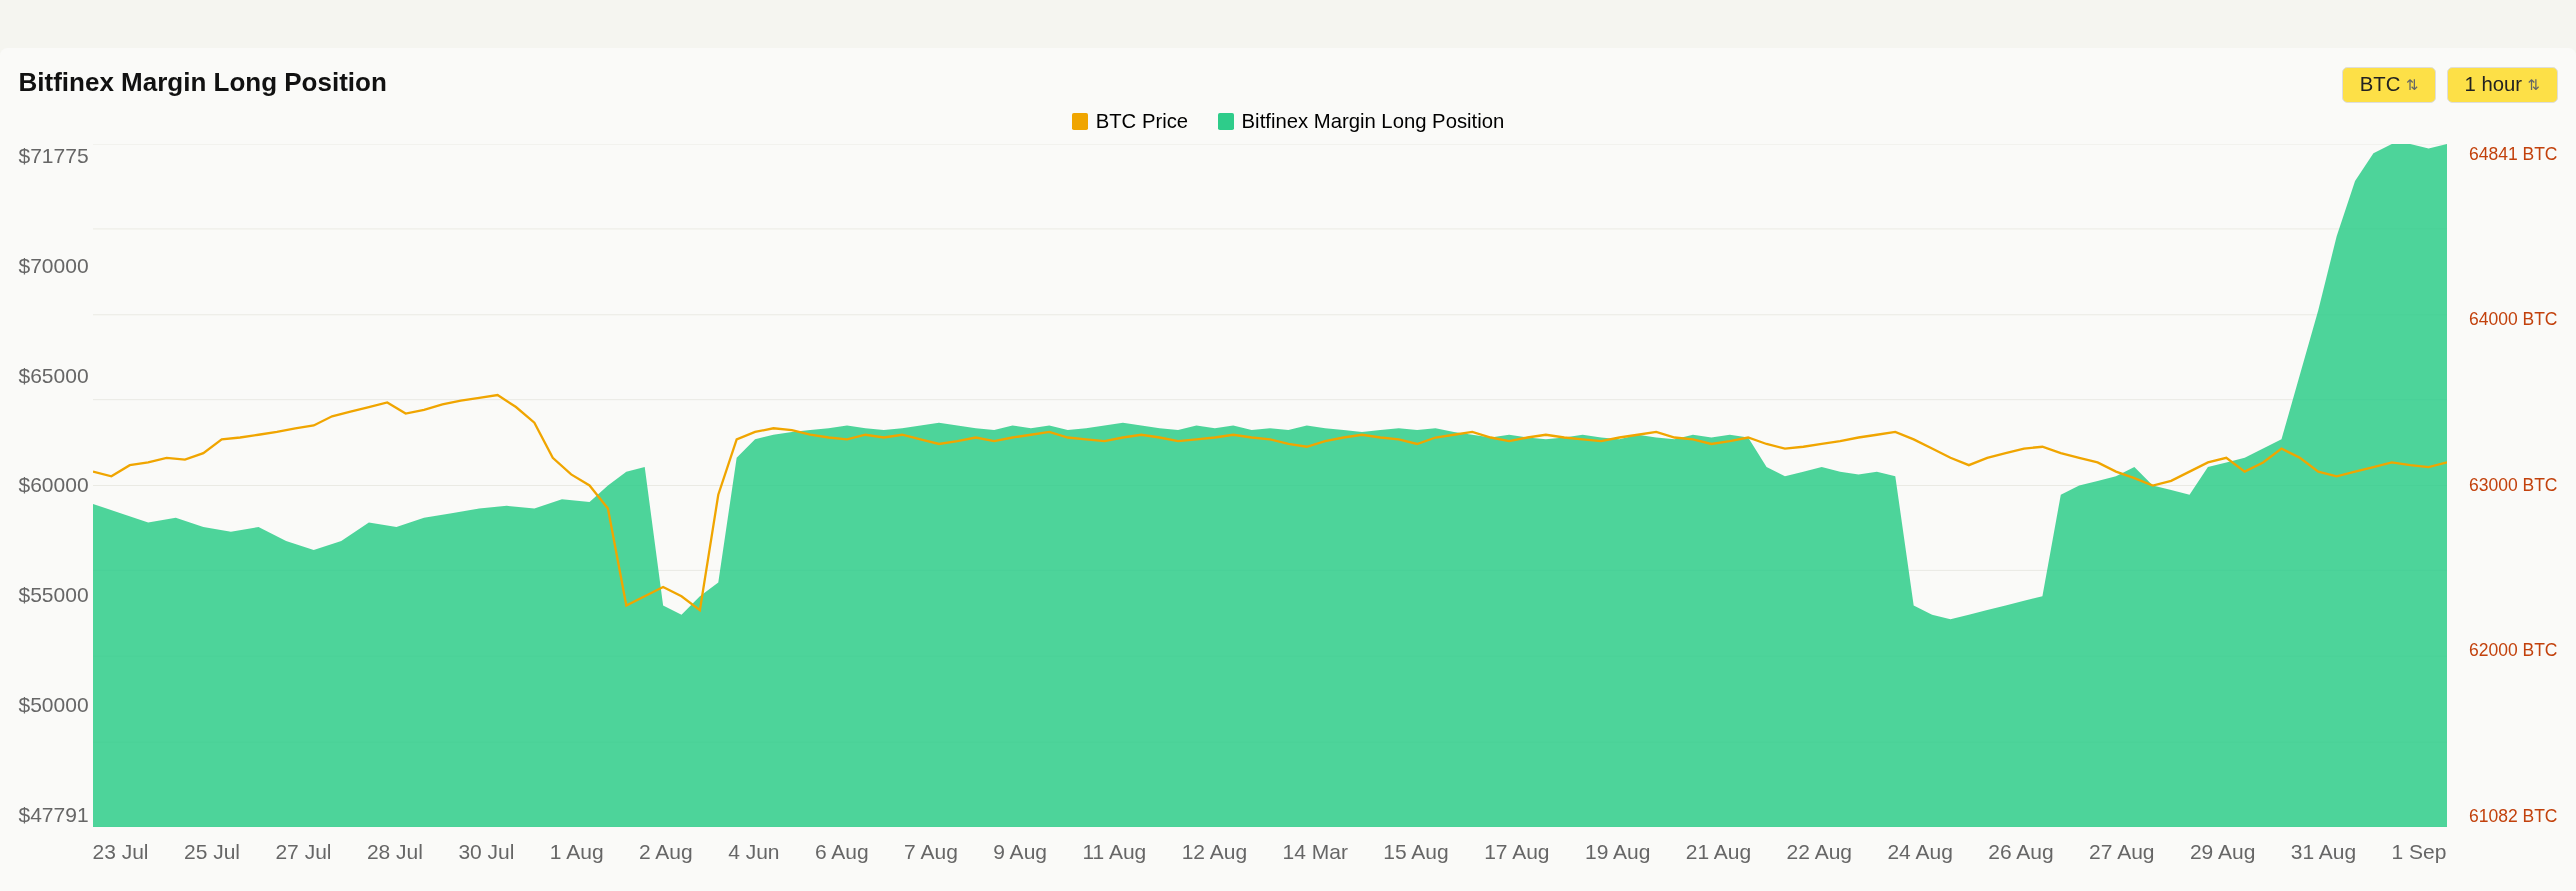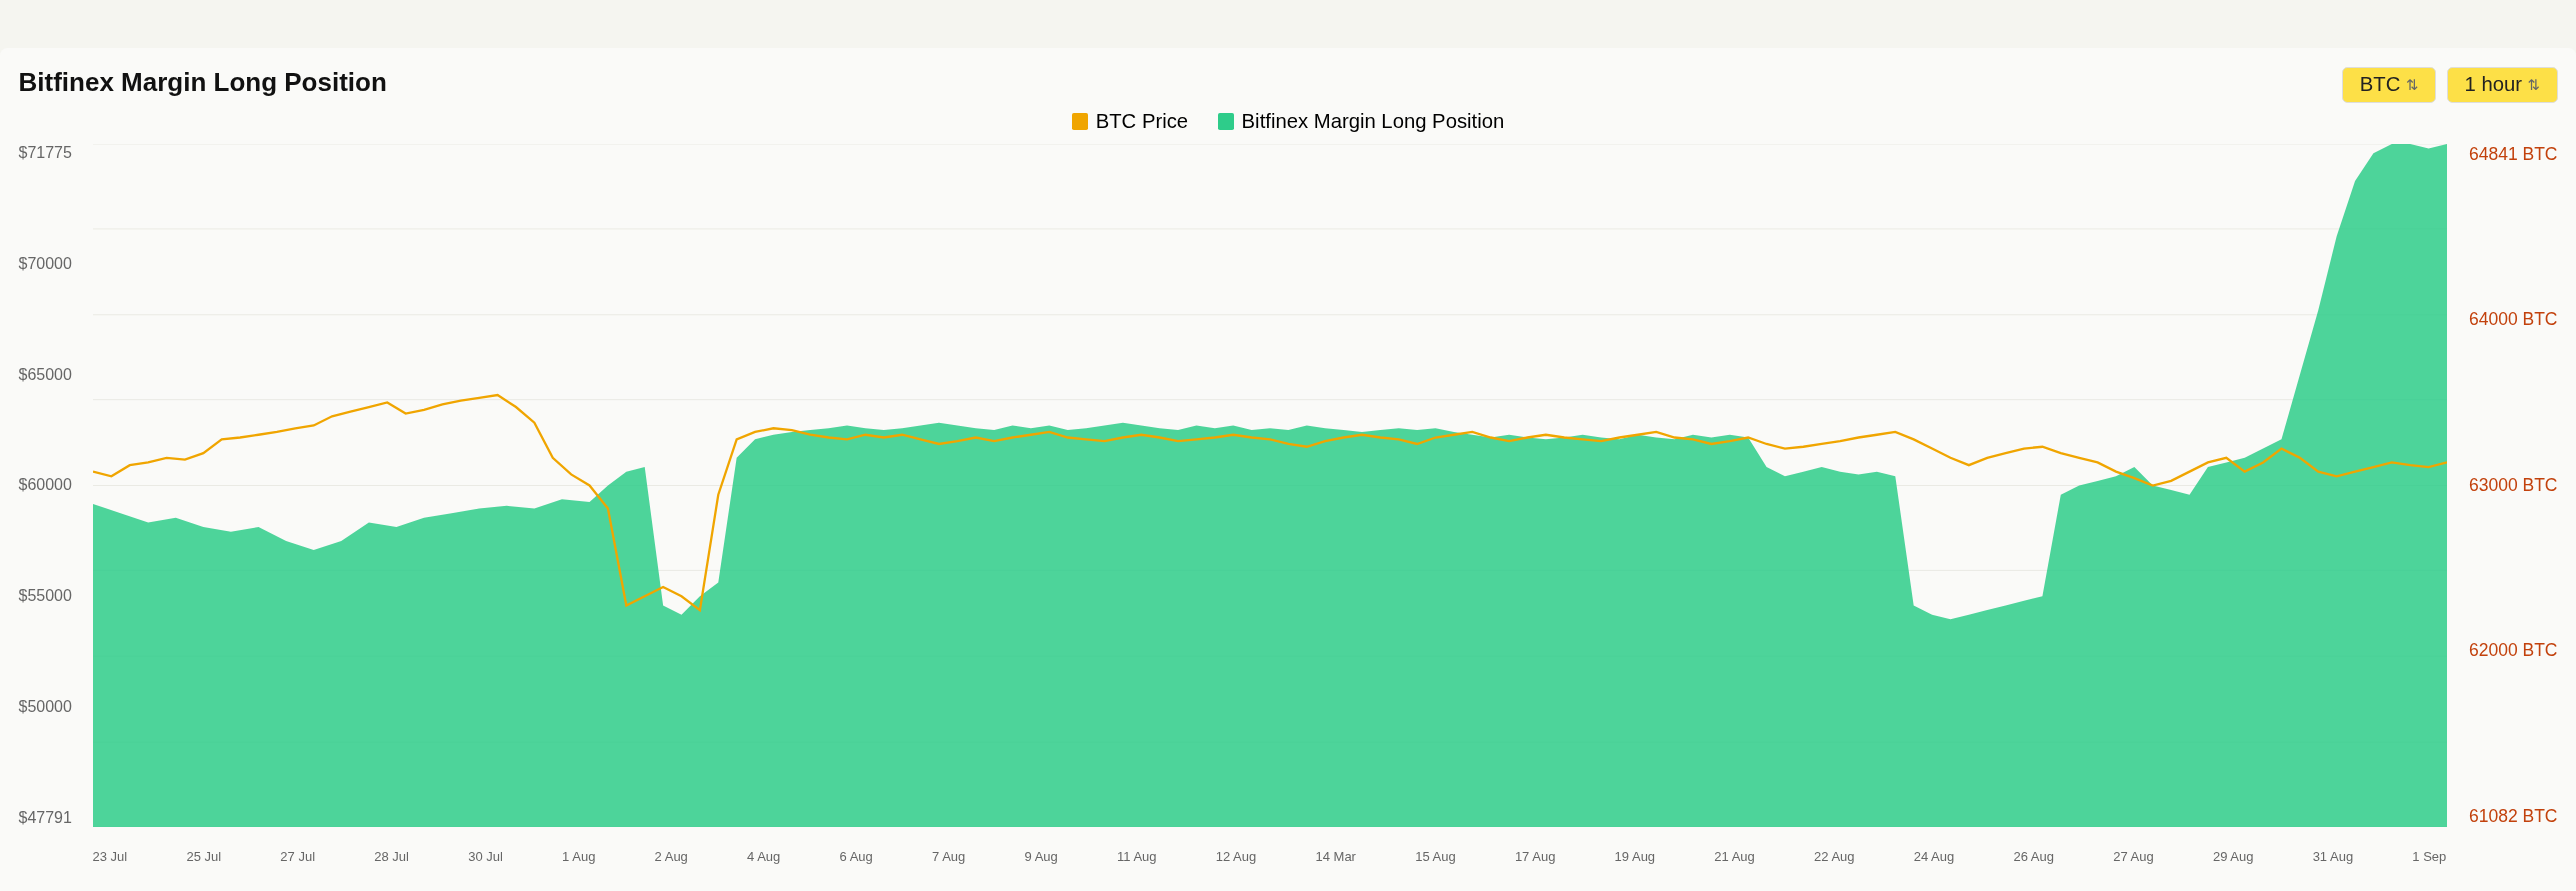--- a/index.html
+++ b/index.html
@@ -78,21 +78,21 @@
     }
     .y-axis-left {
       position: absolute;
       left: 0;
       top: 0;
       bottom: 37px;
       width: 74px;
       display: flex;
       flex-direction: column;
       justify-content: space-between;
-      font-size: 16px;
+      font-size: 21px;
       color: #666;
       align-items: flex-start;
     }
     .y-axis-right {
       position: absolute;
       right: 0;
       top: 0;
       bottom: 37px;
       width: 102px;
       display: flex;
@@ -112,21 +112,21 @@
     }
     .x-axis {
       position: absolute;
       left: 74px;
       right: 111px;
       bottom: 0;
       height: 33px;
       display: flex;
       justify-content: space-between;
       align-items: flex-end;
-      font-size: 13px;
+      font-size: 21px;
       color: #666;
       gap: 12px;
     }
     svg.chart-svg {
       width: 100%;
       height: 100%;
     }
     .grid-line {
       stroke: #e8e8e2;
       stroke-width: 1;
@@ -461,21 +461,21 @@
     </div>
 
     <div class="x-axis">
       <span>23 Jul</span>
       <span>25 Jul</span>
       <span>27 Jul</span>
       <span>28 Jul</span>
       <span>30 Jul</span>
       <span>1 Aug</span>
       <span>2 Aug</span>
-      <span>4 Aug</span>
+      <span>4 Jun</span>
       <span>6 Aug</span>
       <span>7 Aug</span>
       <span>9 Aug</span>
       <span>11 Aug</span>
       <span>12 Aug</span>
       <span>14 Mar</span>
       <span>15 Aug</span>
       <span>17 Aug</span>
       <span>19 Aug</span>
       <span>21 Aug</span>

